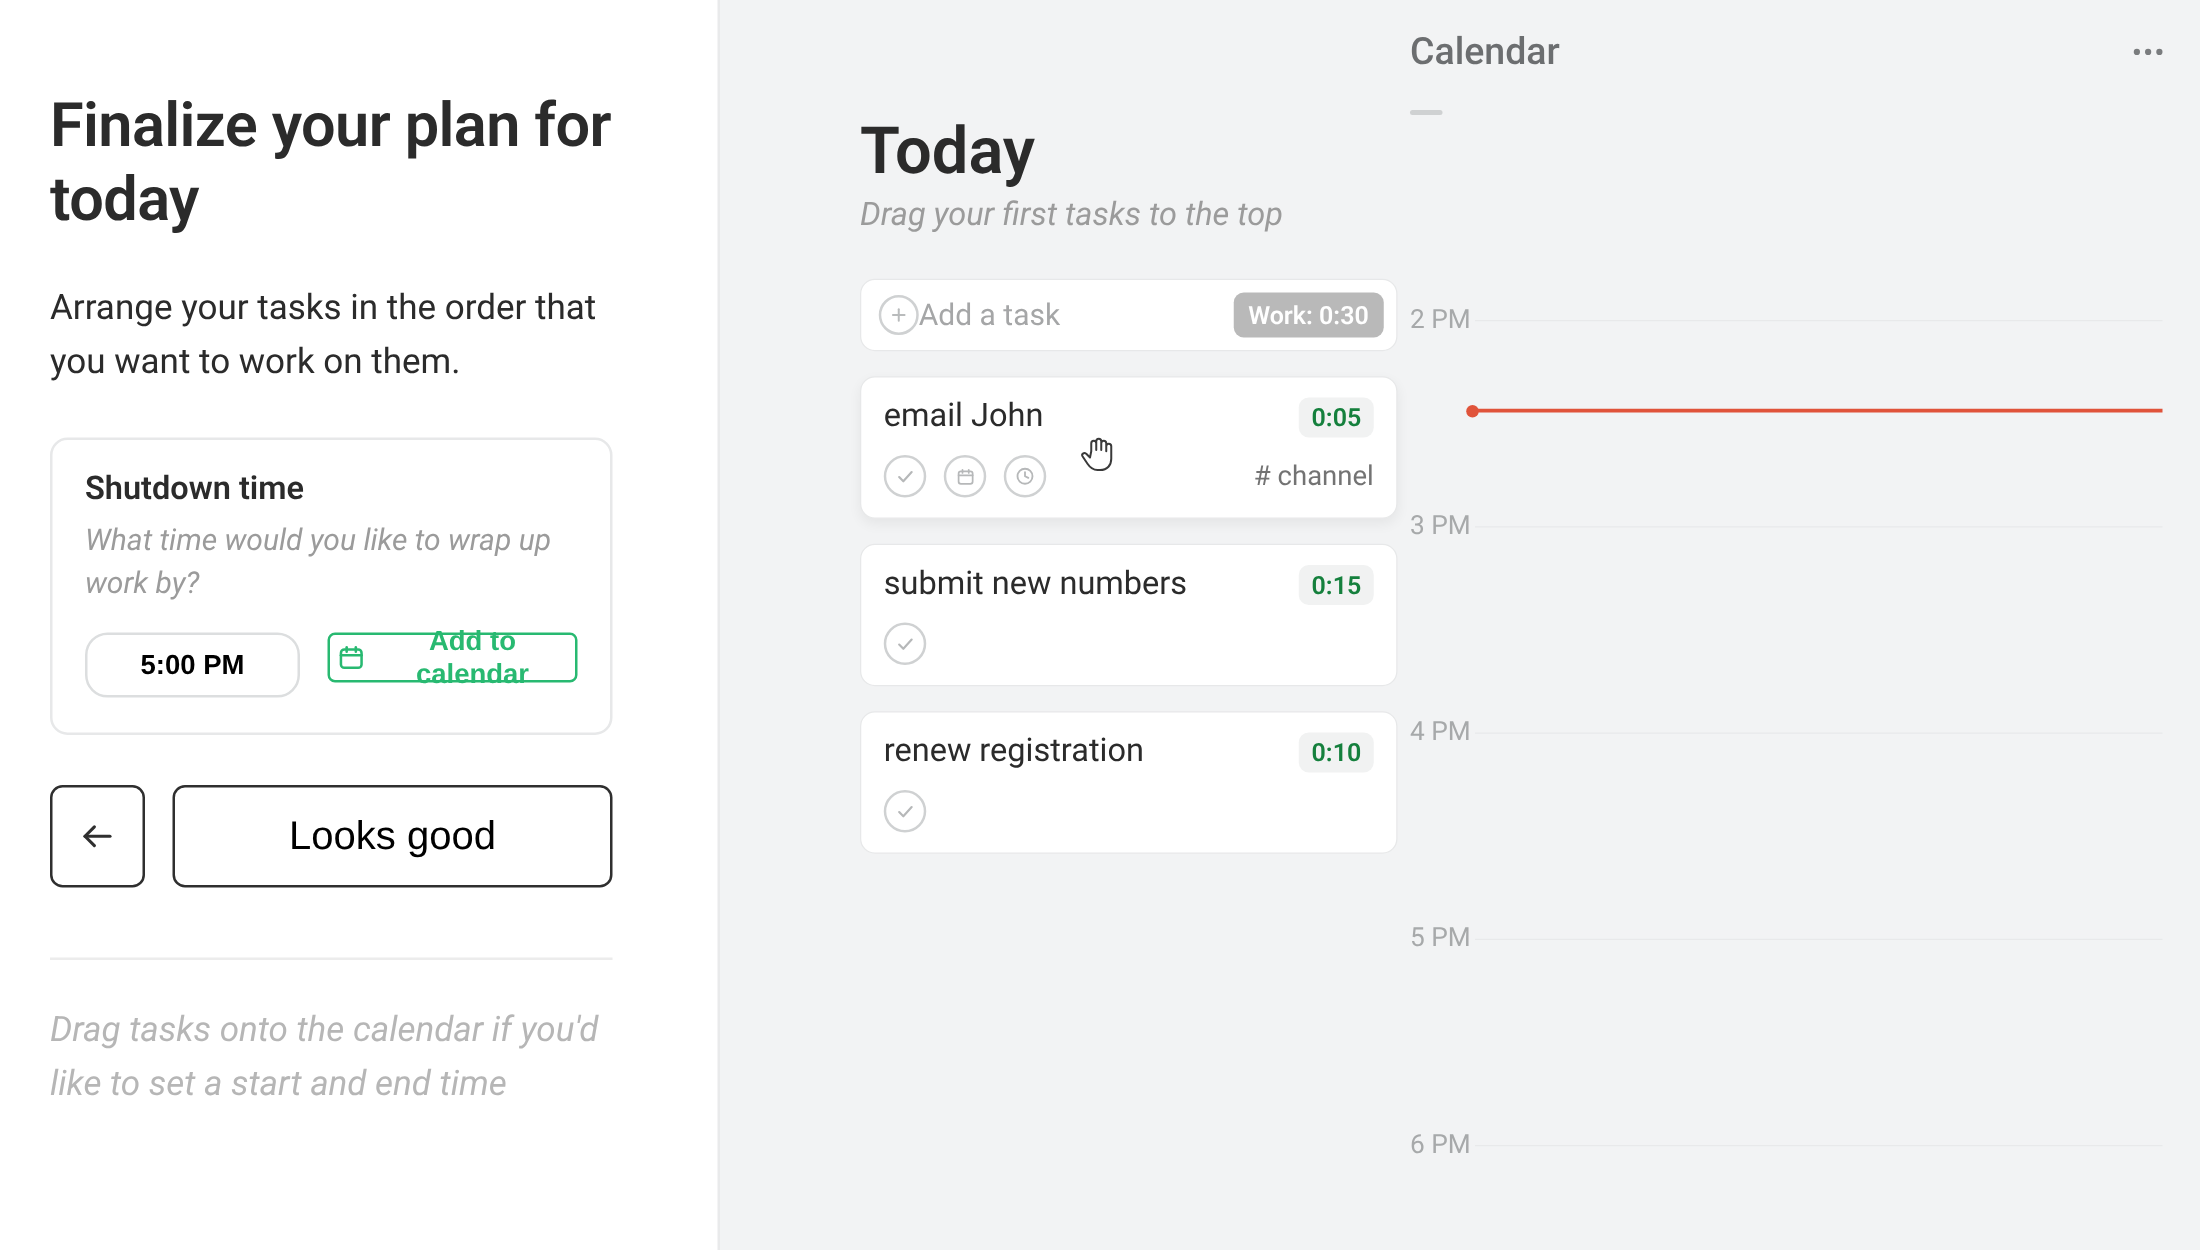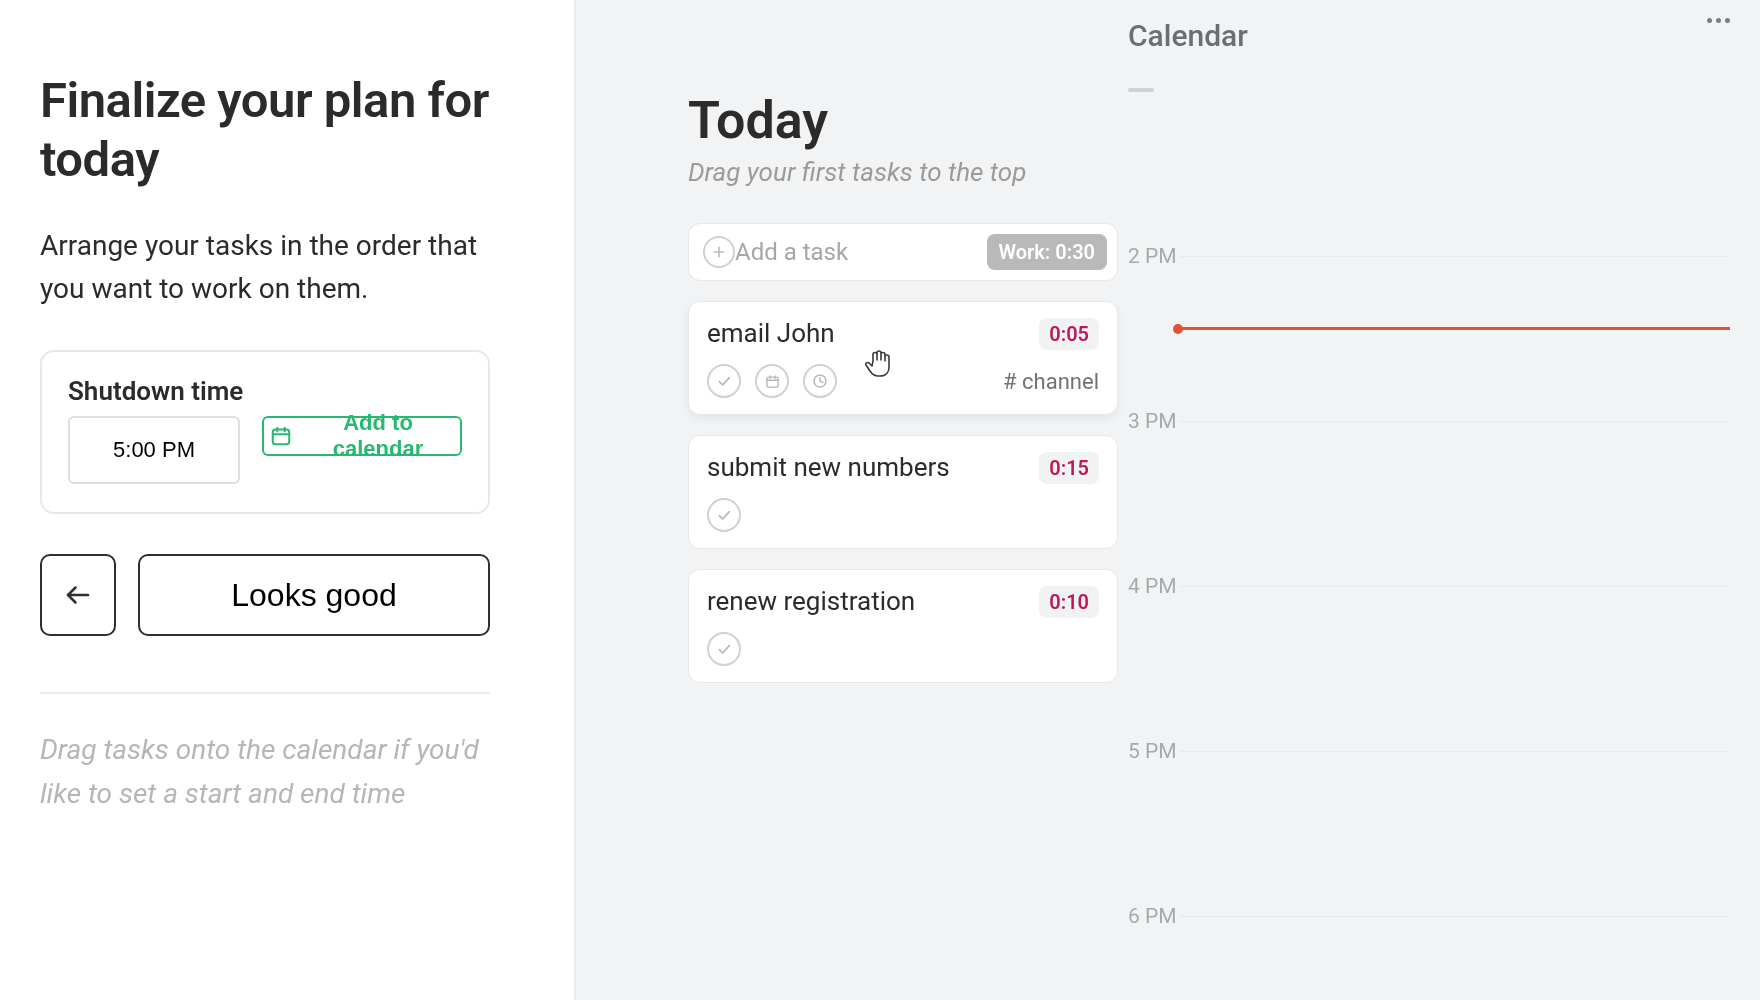--- a/index.html
+++ b/index.html
@@ -20,21 +20,21 @@
   .app{display:flex;width:100%;height:100%;}
 
   
   .left{width:576px;flex:0 0 576px;background:#ffffff;border-right:2px solid #e9eaeb;padding:72px 48px 0 40px;box-sizing:border-box;}
   .left h1{font-size:49px;font-weight:600;line-height:1.2;margin:0 0 34px 0;letter-spacing:-0.01em;}
   .left .lede{font-size:28px;line-height:1.55;margin:0 0 40px 0;max-width:460px;}
   .shutdown-card{border:2px solid var(--border-soft);border-radius:14px;padding:24px 26px 28px 26px;margin:0 0 40px 0;width:450px;box-sizing:border-box;}
   .shutdown-title{font-size:26px;font-weight:600;margin:0 0 10px 0;}
   .shutdown-sub{font-size:24px;font-style:italic;color:var(--muted);margin:0 0 22px 0;line-height:1.4;}
   .shutdown-row{display:flex;gap:22px;}
-  .time-btn{flex:0 0 172px;height:68px;border:2px solid var(--line);border-radius:6px;background:#fff;font-size:22px;font-weight:400;display:flex;align-items:center;justify-content:center;cursor:pointer;}
+  .time-btn{flex:0 0 172px;height:52px;border:2px solid var(--line);border-radius:18px;background:#fff;font-size:22px;font-weight:700;display:flex;align-items:center;justify-content:center;cursor:pointer;}
   .add-cal{flex:1;height:40px;border:2px solid var(--accent-green);border-radius:6px;background:#fff;color:var(--accent-green);font-size:22px;font-weight:600;display:flex;align-items:center;justify-content:center;gap:10px;cursor:pointer;}
   .add-cal .ic{width:22px;height:22px;}
   .btnrow{display:flex;gap:22px;margin:0 0 56px 0;width:450px;}
   .back-btn{flex:0 0 76px;height:82px;border:2px solid #2f2f2f;border-radius:10px;background:#fff;display:flex;align-items:center;justify-content:center;cursor:pointer;}
   .looks-good{flex:1;height:82px;border:2px solid #2f2f2f;border-radius:10px;background:#fff;font-size:32px;display:flex;align-items:center;justify-content:center;cursor:pointer;}
   .sep{border:none;border-top:2px solid #ececec;margin:0 0 34px 0;width:450px;}
   .hint{font-size:28px;font-style:italic;color:var(--muted2);line-height:1.55;max-width:460px;}
 
   
   .right{flex:1;background:var(--bg-right);position:relative;display:flex;}
@@ -44,29 +44,29 @@
 
   .add-task-bar{width:430px;height:58px;background:#fff;border:1px solid var(--border-soft);border-radius:12px;display:flex;align-items:center;padding:0 10px 0 14px;box-sizing:border-box;margin-bottom:20px;cursor:text;}
   .plus-c{width:28px;height:28px;border:2px solid #cfd1d2;border-radius:50%;display:flex;align-items:center;justify-content:center;color:#b9bbbc;}
   .add-task-text{font-size:24px;color:#a5a6a7;}
   .work-pill{margin-left:auto;background:var(--pill);color:#fff;border-radius:8px;font-size:20px;font-weight:600;padding:6px 12px;}
 
   .task-card{width:430px;background:#fff;border:1px solid var(--border-soft);border-radius:12px;padding:16px 18px 16px 18px;box-sizing:border-box;margin-bottom:20px;position:relative;text-align:center;}
   .task-card.hover{box-shadow:0 4px 10px rgba(0,0,0,0.06);}
   .task-head{display:flex;align-items:flex-start;}
   .task-title{font-size:26px;line-height:1.2;}
-  .dur-chip{margin-left:auto;background:var(--chip);border-radius:8px;font-size:20px;color:#be185d;padding:4px 10px;font-weight:600;}
+  .dur-chip{margin-left:auto;background:var(--chip);border-radius:8px;font-size:20px;color:#15803d;padding:4px 10px;font-weight:600;}
   .task-row2{display:flex;align-items:center;margin-top:14px;}
   .round{width:30px;height:30px;border:2px solid #cfd1d2;border-radius:50%;display:flex;align-items:center;justify-content:center;color:#b6b8b9;margin-right:14px;cursor:pointer;}
   .channel{margin-left:auto;font-size:22px;color:#737373;}
   .cursor-hand{position:absolute;left:175px;top:46px;pointer-events:none;}
 
   
   .cal-col{flex:1;position:relative;padding:18px 30px 0 10px;box-sizing:border-box;}
-  .cal-header{display:flex;height:46px;}
+  .cal-header{display:flex;align-items:center;height:46px;}
   .cal-title{font-size:30px;font-weight:500;color:#6c6e70;}
   .dots{margin-left:auto;color:#7a7c7e;font-size:28px;letter-spacing:2px;cursor:pointer;display:flex;gap:4px;}
   .dots span{width:5px;height:5px;background:#7a7c7e;border-radius:50%;display:inline-block;}
   .dash{margin-top:24px;margin-left:0;width:26px;height:4px;background:#cfd1d2;border-radius:2px;}
 
   .grid{position:absolute;left:10px;right:30px;top:110px;bottom:0;}
   .hour{position:absolute;left:0;right:0;}
   .hour .lbl{position:absolute;left:0;top:-12px;font-size:21px;color:#a7a9aa;}
   .hour .ln{position:absolute;left:52px;right:0;top:0;border-top:1px solid #e8e9ea;}
   .now-line{position:absolute;left:52px;right:0;border-top:3px solid var(--red);}
@@ -78,20 +78,21 @@
 <body>
 
 <div class="app">
 
   <div class="left">
     <h1>Finalize your plan for today</h1>
     <p class="lede">Arrange your tasks in the order that you want to work on them.</p>
 
     <div class="shutdown-card">
       <div class="shutdown-title">Shutdown time</div>
+      <div class="shutdown-sub">What time would you like to wrap up work by?</div>
       <div class="shutdown-row">
         <button class="time-btn">5:00 PM</button>
         <button class="add-cal">
           <span class="ic">
             <svg viewBox="0 0 24 24" width="22" height="22" fill="none" stroke="currentColor" stroke-width="2.2" stroke-linecap="round" stroke-linejoin="round">
                 <rect x="3" y="5" width="18" height="16" rx="3"></rect>
                 <line x1="3" y1="10" x2="21" y2="10"></line>
                 <line x1="8" y1="3" x2="8" y2="7"></line>
                 <line x1="16" y1="3" x2="16" y2="7"></line>
               </svg>

